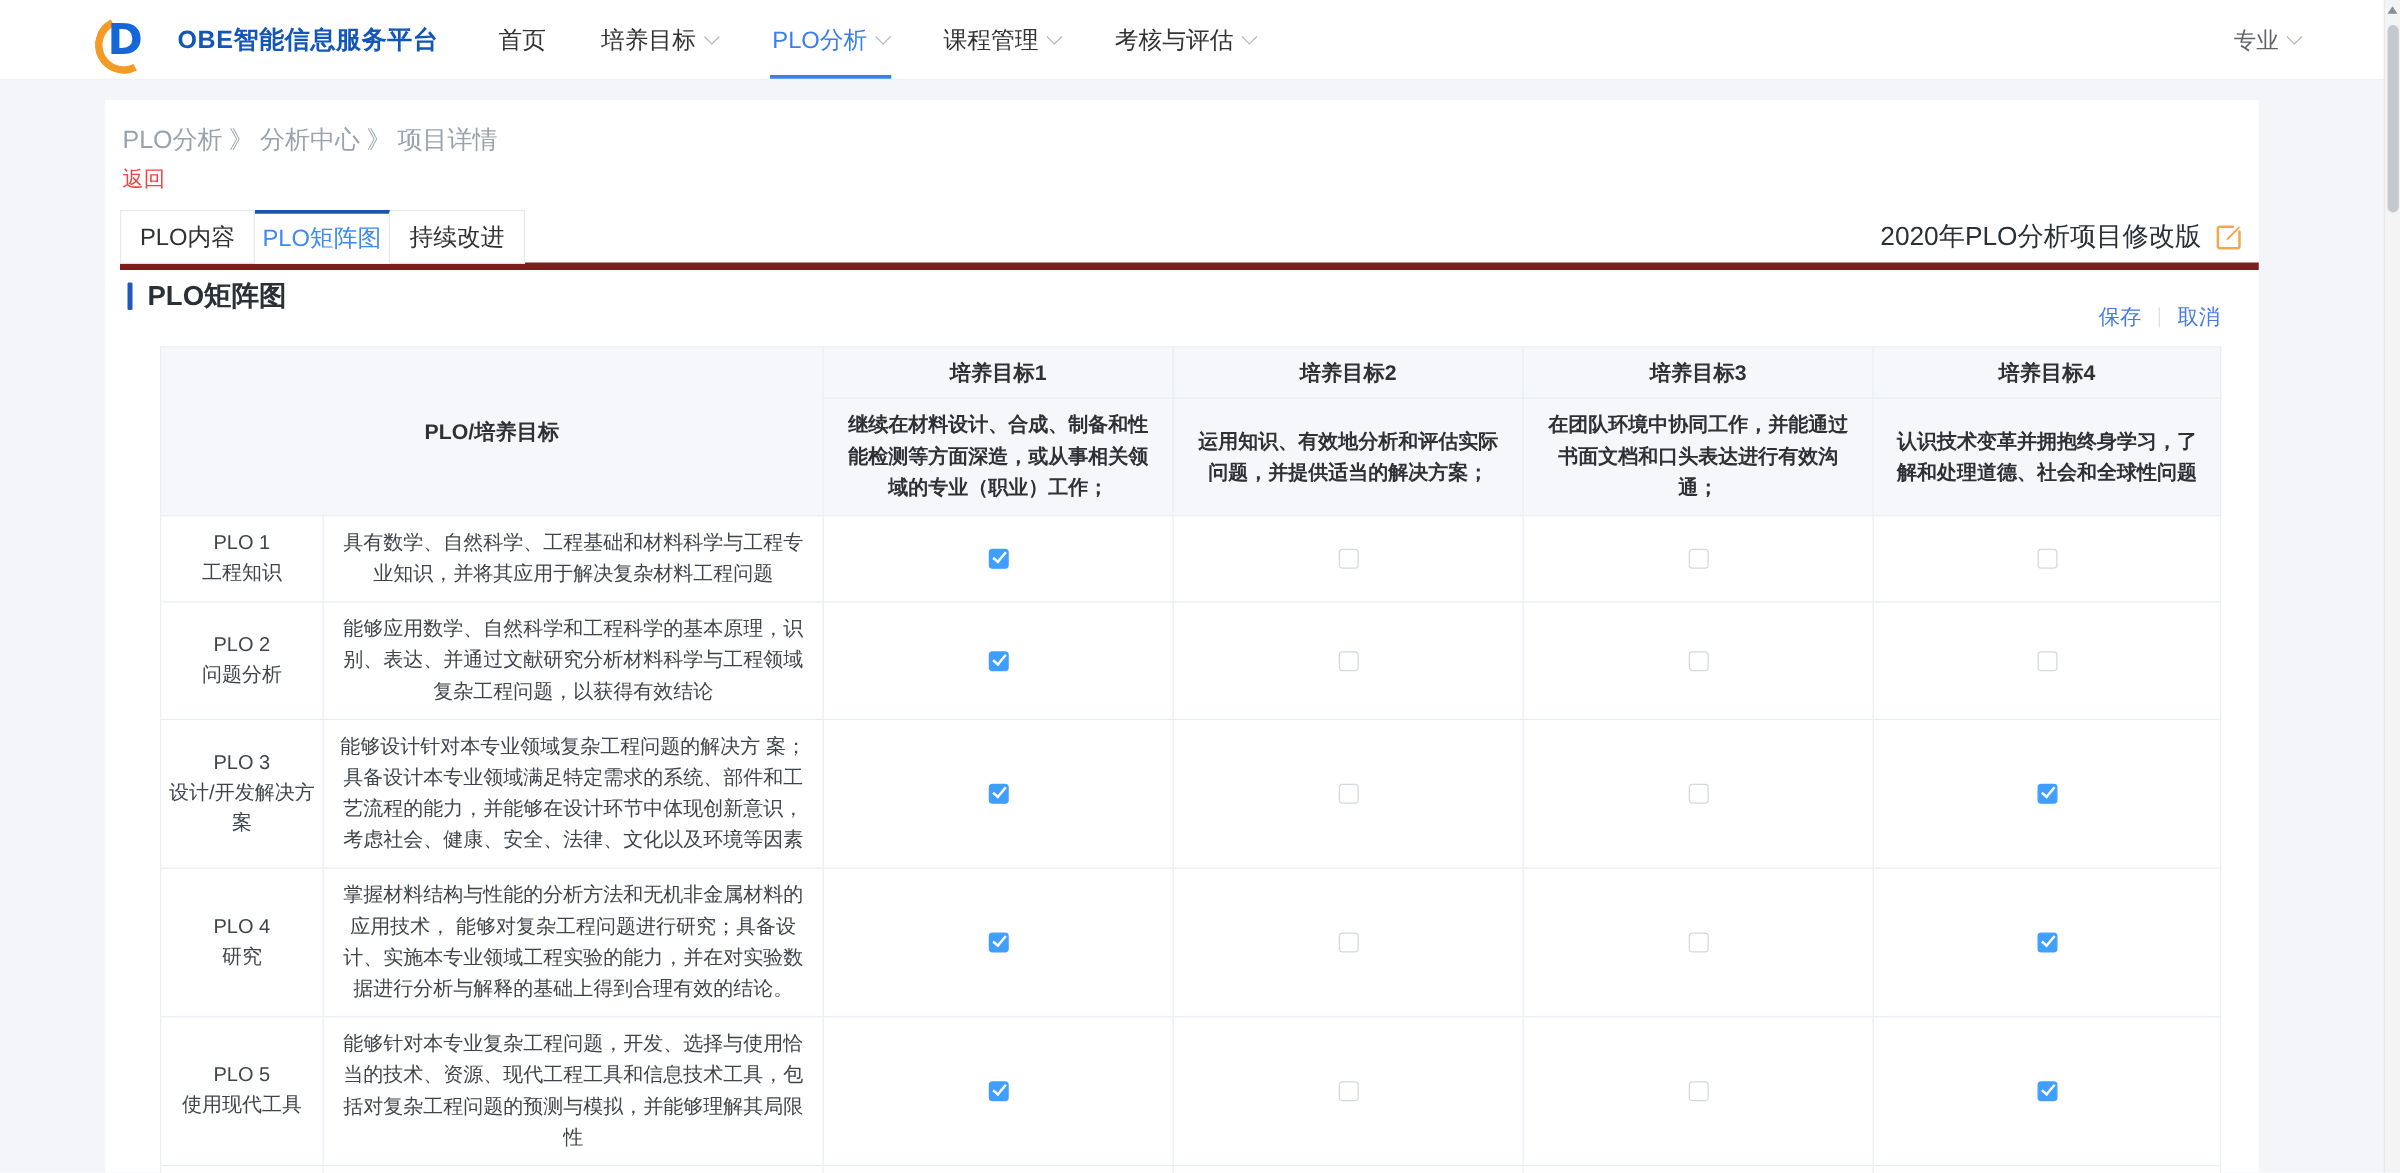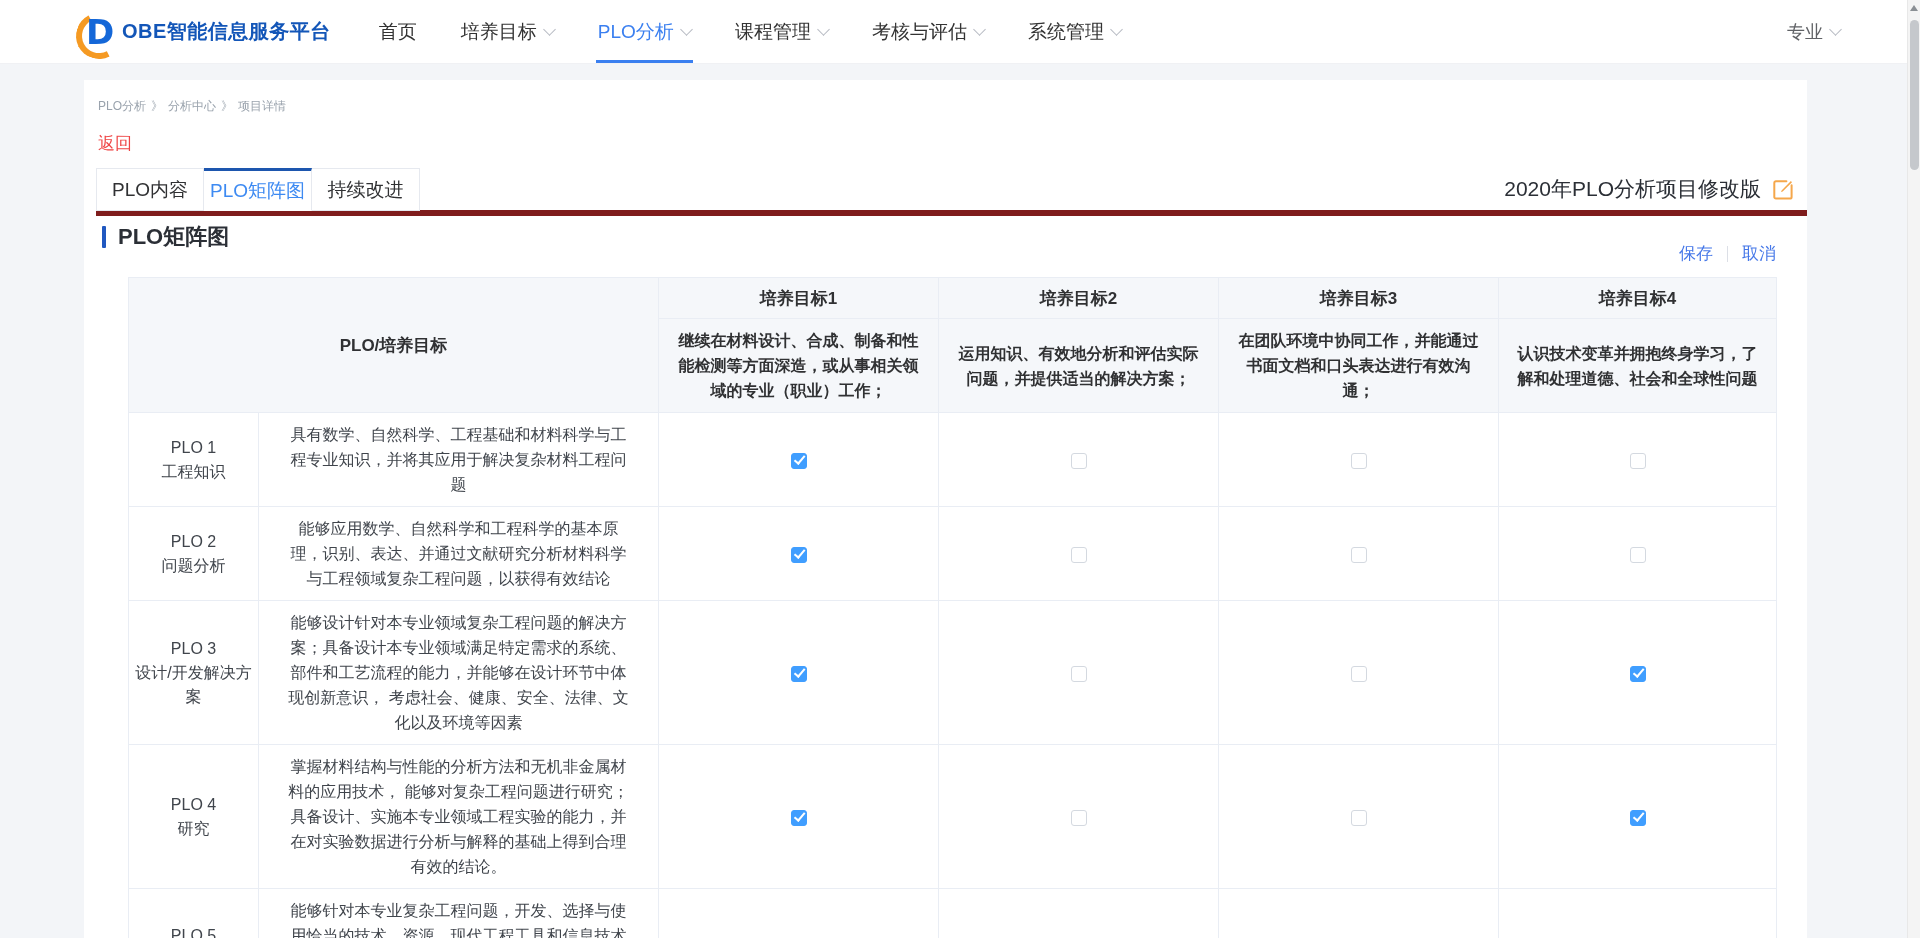--- a/index.html
+++ b/index.html
@@ -19,21 +19,21 @@
   .logo{position:relative;width:44px;height:44px;display:inline-block;}
   .logo .arc{
     position:absolute;left:0;top:3px;width:34px;height:34px;border-radius:50%;
     border:6px solid transparent;border-left-color:#f59a23;border-bottom-color:#f59a23;
     transform:rotate(18deg);
   }
   .logo b{
     position:absolute;left:10px;top:2px;font-size:34px;line-height:40px;
     color:#1467d8;font-weight:bold;font-family:"DejaVu Sans",sans-serif;
   }
-  .brand-text{font-size:20px;font-weight:bold;color:#1356b8;margin-left:2px;letter-spacing:.5px;}
+  .brand-text{font-size:20px;font-weight:bold;color:#1356b8;margin-left:22px;letter-spacing:.5px;}
   .nav-menu{display:flex;height:100%;margin-left:26px;}
   .nav-item{
     display:flex;align-items:center;height:100%;padding:0 22px;font-size:19px;
     color:#333;cursor:pointer;position:relative;white-space:nowrap;
   }
   .nav-item.active{color:#3a7ff0;}
   .nav-item.active::after{
     content:"";position:absolute;left:20px;right:20px;bottom:0;height:3px;background:#3a7ff0;
   }
   .caret{
@@ -42,21 +42,21 @@
     transform:rotate(45deg);
   }
   .nav-right{
     margin-left:auto;padding-right:80px;display:flex;align-items:center;
     font-size:18px;color:#606266;cursor:pointer;
   }
   
   .card{
     position:absolute;left:84px;top:80px;width:1723px;bottom:0;background:#fff;
   }
-  .breadcrumb{position:absolute;top:18px;left:14px;font-size:12px;color:#9aa3ad;}
+  .breadcrumb{position:absolute;top:18px;left:14px;font-size:20px;color:#9aa3ad;}
   .breadcrumb .sep{margin:0 5px;color:#9aa3ad;}
   .back{position:absolute;top:52px;left:14px;font-size:17px;color:#ef4444;cursor:pointer;text-decoration:none;}
   
   .tabbar{
     position:absolute;top:88px;left:12px;right:0;height:42px;
     border-bottom:6px solid #7f1d1d;display:flex;align-items:center;box-sizing:content-box;
   }
   .tab{
     width:108px;box-sizing:border-box;background:#fff;border:1px solid #e6e9ef;border-left:none;
     display:flex;align-items:center;justify-content:center;font-size:19px;color:#303133;
@@ -83,21 +83,21 @@
     position:absolute;top:197px;left:44px;width:1648px;border-collapse:collapse;table-layout:fixed;
   }
   .matrix th,.matrix td{
     border:1px solid #e9edf4;text-align:center;vertical-align:middle;
     word-break:break-word;box-sizing:border-box;
   }
   .matrix thead th{background:#f5f7fa;color:#303133;font-weight:bold;}
   .matrix th.goal-title{height:41px;font-size:17px;padding:0 6px;}
   .matrix th.goal-desc{font-size:16px;line-height:25px;padding:9px 14px;}
   .matrix th.corner{font-size:17px;}
-  .matrix td{background:#fff;color:#40454c;font-size:16px;line-height:25px;padding:9px 24px;}
+  .matrix td{background:#fff;color:#40454c;font-size:16px;line-height:25px;padding:9px 12px;}
   .matrix td.plo{line-height:24px;padding:9px 4px;}
   .cbx{
     display:inline-block;width:16px;height:16px;border:1px solid #d4d9e0;border-radius:3px;
     background:#fff;cursor:pointer;vertical-align:middle;box-sizing:border-box;
   }
   .cbx.checked{background:#409EFF;border-color:#409EFF;}
   .cbx.checked::after{
     content:"";display:block;width:4px;height:9px;margin:0 auto;
     border:solid #fff;border-width:0 2px 2px 0;transform:rotate(40deg) translateY(-1px);
   }
@@ -135,24 +135,20 @@
       <div class="nav-item active">
         <span>PLO分析</span>
         <i class="caret"></i>
       </div>
       <div class="nav-item">
         <span>课程管理</span>
         <i class="caret"></i>
       </div>
       <div class="nav-item">
         <span>考核与评估</span>
-        <i class="caret"></i>
-      </div>
-      <div class="nav-item">
-        <span>系统管理</span>
         <i class="caret"></i>
       </div>
     </nav>
   <div class="nav-right">
     <span>专业</span>
     <i class="caret"></i>
   </div>
 </div>
 
 <div class="card">

